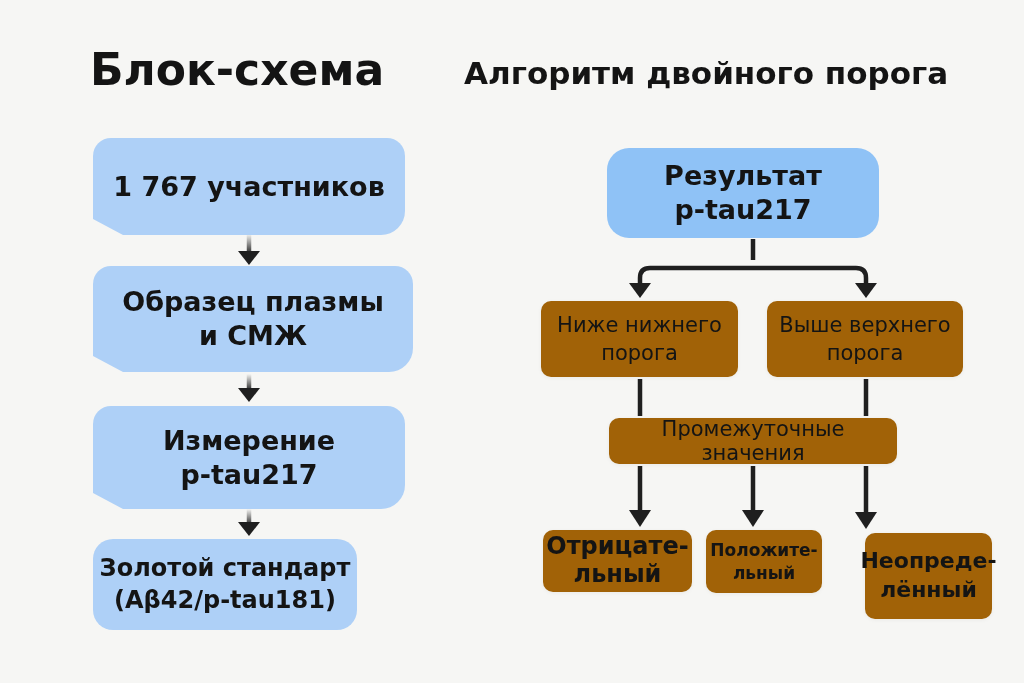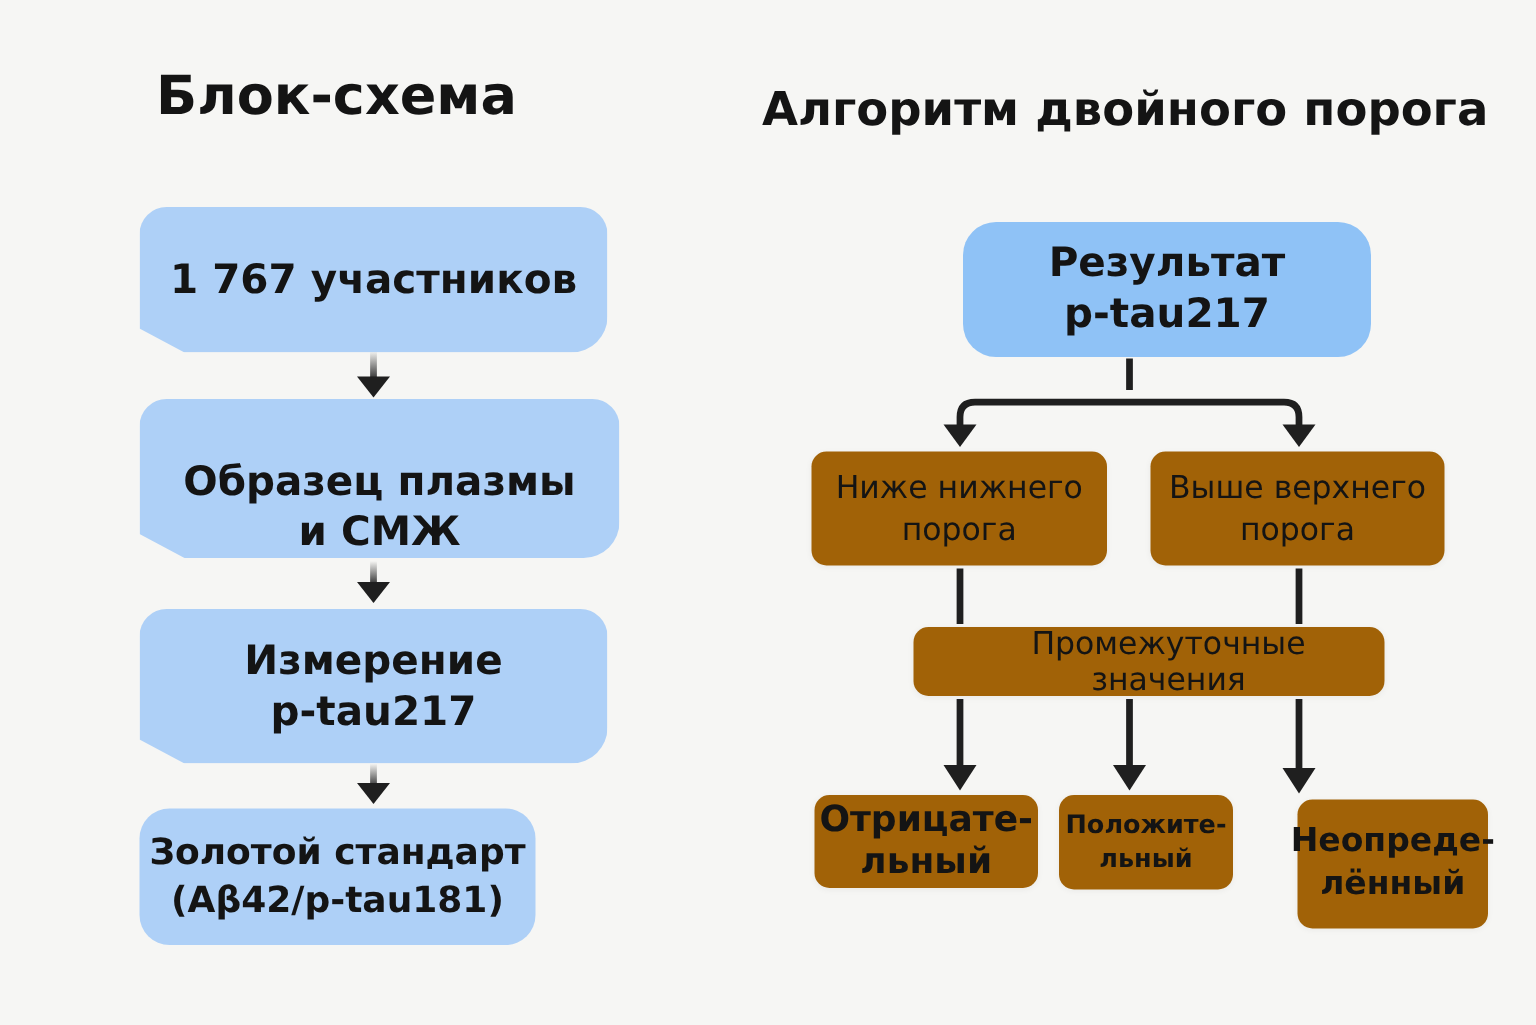--- a/index.html
+++ b/index.html
@@ -5,48 +5,48 @@
   html,body{margin:0;padding:0;}
   .canvas{
     position:relative;
     width:1024px;height:683px;
     background:#f6f6f4;
     font-family:"DejaVu Sans","Liberation Sans",sans-serif;
     color:#141414;
     overflow:hidden;
   }
   .title{position:absolute;font-weight:bold;white-space:nowrap;}
-  .title-left{left:104px;top:44px;font-size:36px;}
-  .title-right{left:508px;top:55px;font-size:31px;}
+  .title-left{left:90px;top:44px;font-size:44px;}
+  .title-right{left:464px;top:55px;font-size:31px;}
 
   .fbox{
     position:absolute;
     display:flex;flex-direction:column;
     align-items:center;justify-content:center;
     text-align:center;
   }
   .fbox .line{display:block;}
 
   .blue{background:#aed0f7;font-weight:bold;border-radius:18px;}
   .chamfer{
     border-radius:18px 18px 24px 0;
     clip-path:polygon(0 0,100% 0,100% 100%,30px 100%,0 calc(100% - 16px));
   }
   .b1{left:93px;top:138px;width:312px;height:97px;font-size:27px;}
-  .b2{left:93px;top:266px;width:320px;height:106px;font-size:27px;line-height:1.25;justify-content:flex-end;}
+  .b2{left:93px;top:266px;width:320px;height:106px;font-size:27px;line-height:1.25;}
   .b3{left:93px;top:406px;width:312px;height:103px;font-size:27px;line-height:1.25;}
   .b4{left:93px;top:539px;width:264px;height:91px;font-size:24px;line-height:1.3;border-radius:20px;}
 
   .rblue{background:#8fc2f6;font-weight:bold;border-radius:22px;}
-  .r1{left:642px;top:148px;width:272px;height:90px;font-size:27px;line-height:1.25;}
+  .r1{left:607px;top:148px;width:272px;height:90px;font-size:27px;line-height:1.25;}
 
   .white{background:#a16207;border-radius:10px;box-shadow:0 1px 4px rgba(0,0,0,0.05);}
   .wa{left:541px;top:301px;width:197px;height:76px;font-size:21px;line-height:1.35;}
   .wb{left:767px;top:301px;width:196px;height:76px;font-size:21px;line-height:1.35;}
-  .wc{left:609px;top:418px;width:288px;height:46px;font-size:21px;padding-left:26px;}
+  .wc{left:609px;top:418px;width:288px;height:46px;font-size:21px;}
   .wd{left:543px;top:530px;width:149px;height:62px;font-size:24px;font-weight:bold;line-height:1.15;}
   .we{left:706px;top:530px;width:116px;height:63px;font-size:17px;font-weight:bold;line-height:1.35;}
   .wf{left:865px;top:533px;width:127px;height:86px;font-size:22px;font-weight:bold;line-height:1.3;}
 
   .connectors{position:absolute;left:0;top:0;width:1024px;height:683px;pointer-events:none;}
 </style>
 </head>
 <body>
 
 <div class="canvas">

